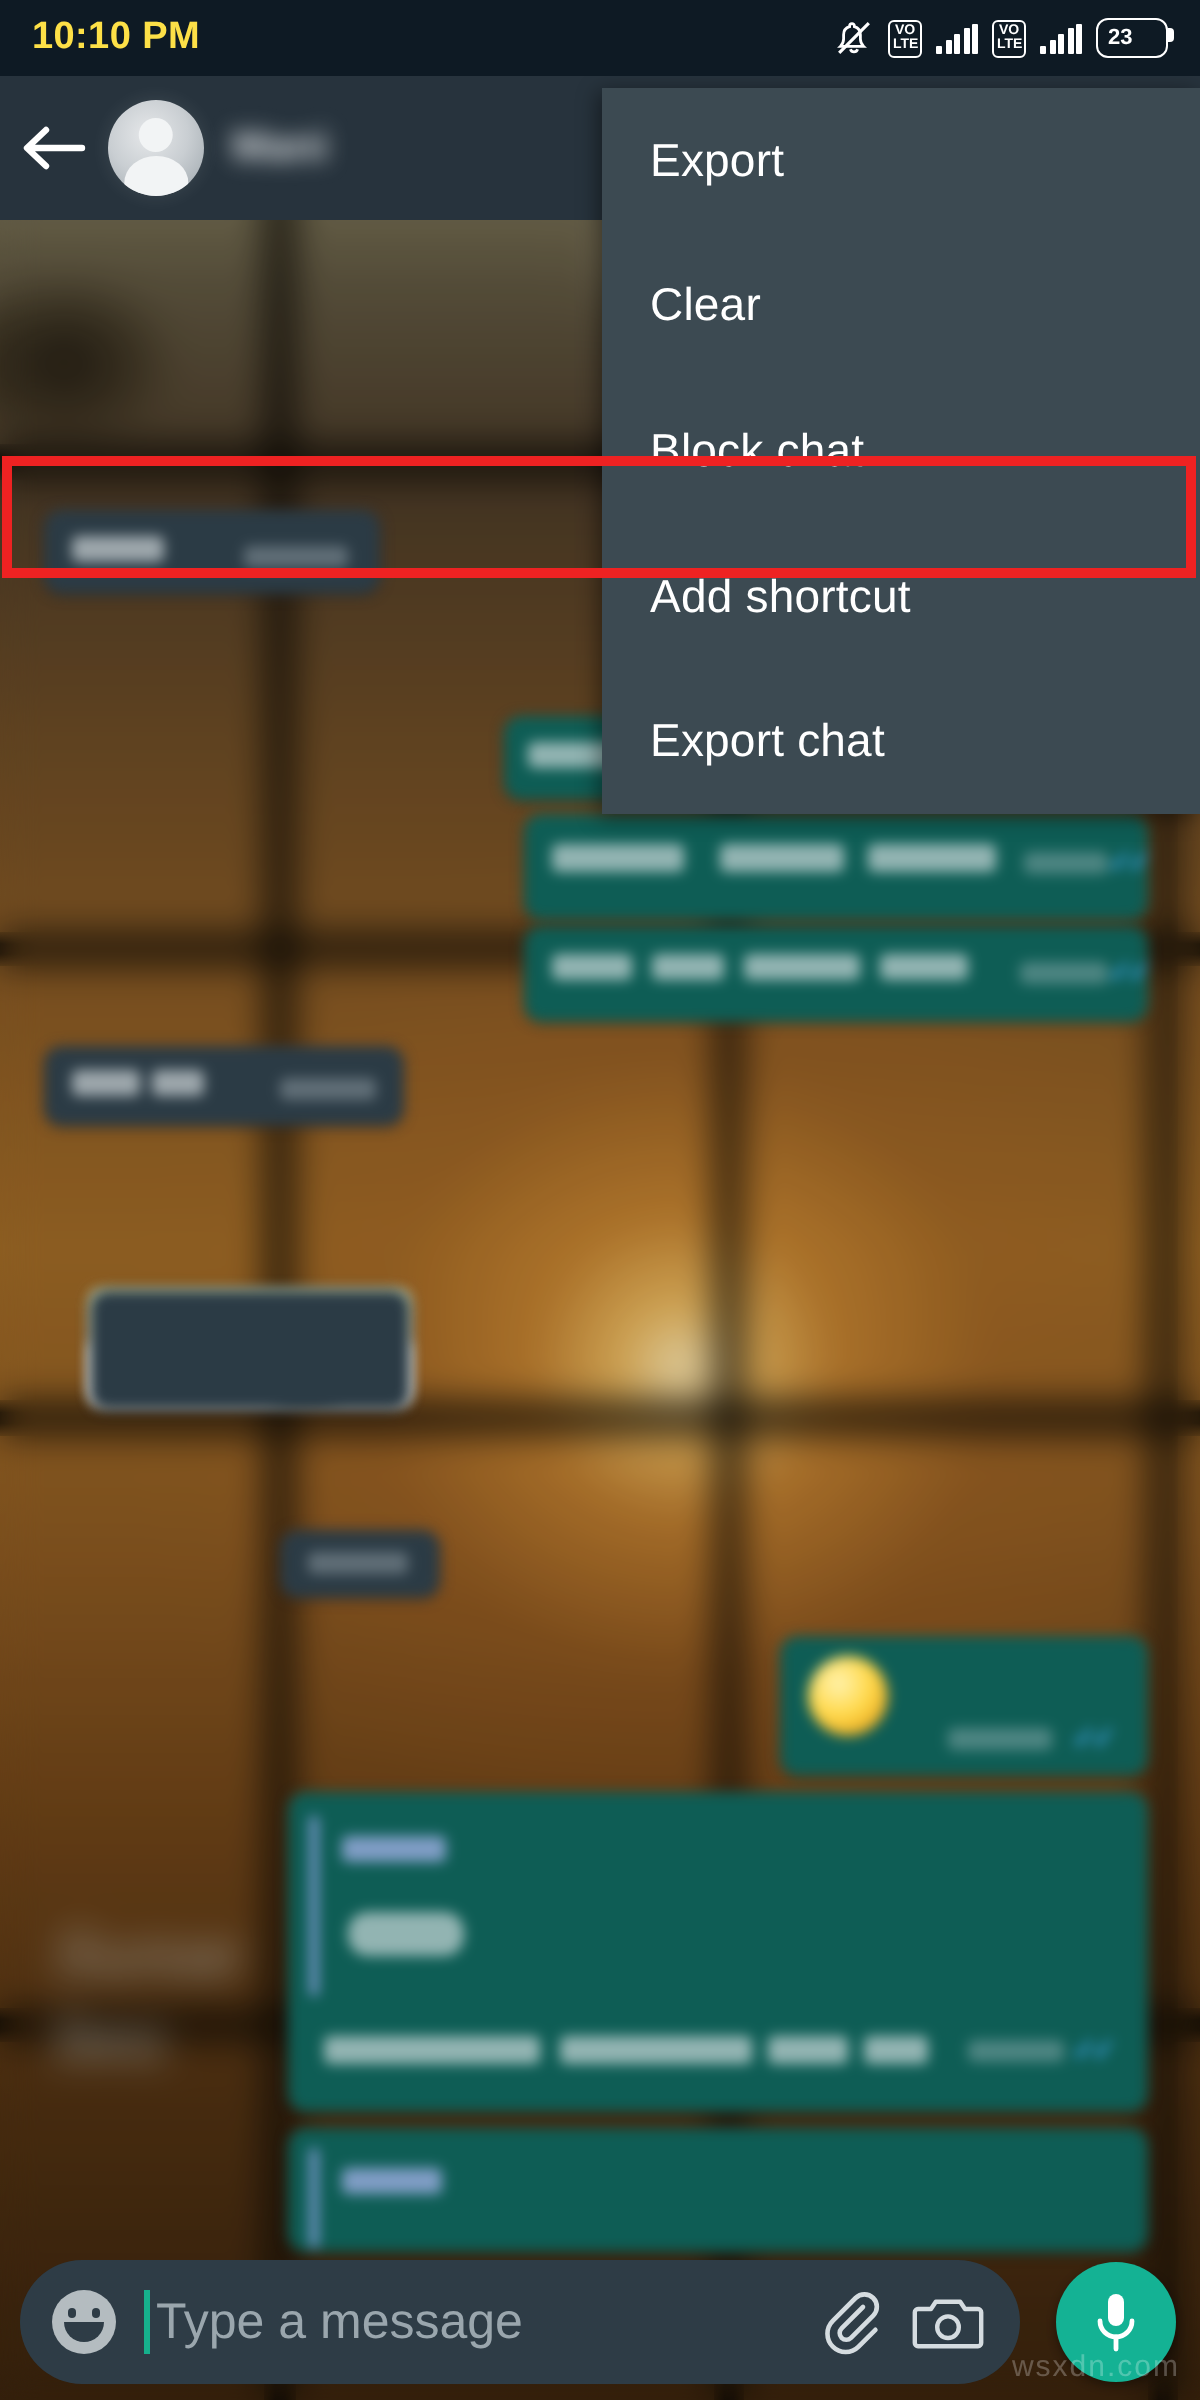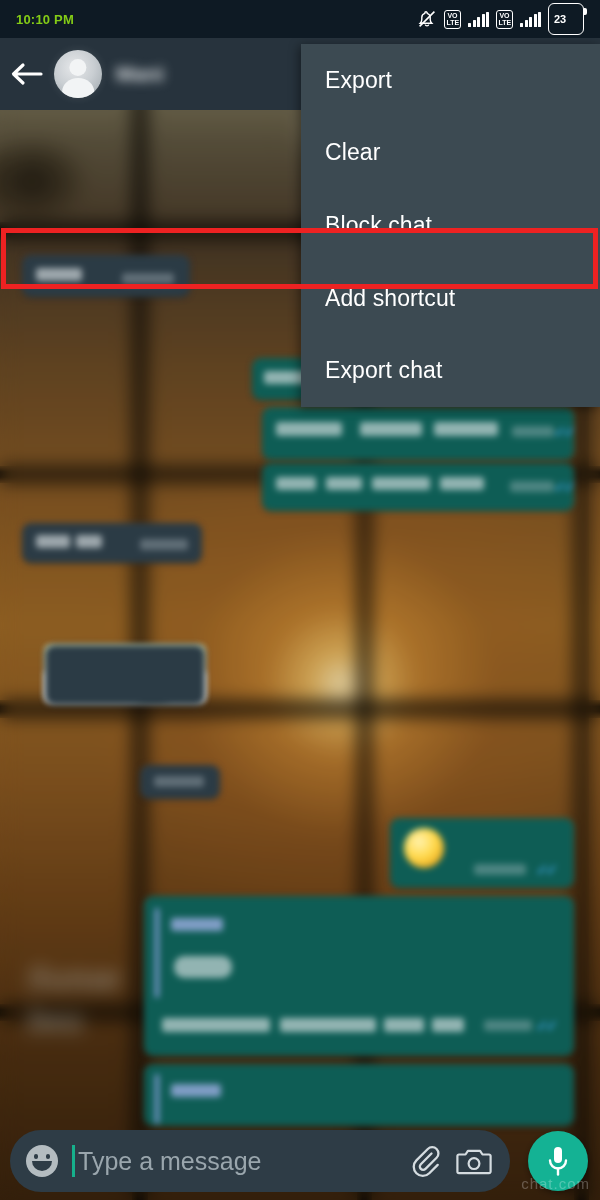--- a/index.html
+++ b/index.html
@@ -85,40 +85,40 @@
   #statusbar {
     position: absolute; left: 0; top: 0; width: 600px; height: 38px;
     background: #0e1a24;
     display: flex; align-items: center;
     justify-content: space-between;
     padding: 0 16px;
     box-sizing: border-box;
     z-index: 40;
   }
   #clock {
-    color: #84cc16; font-size: 13px; font-weight: bold;
+    color: #fde047; font-size: 19px; font-weight: bold;
     letter-spacing: 0.2px;
   }
   #sb-icons { display: flex; align-items: center; gap: 7px; }
   .volte {
     border: 1.6px solid #fff; border-radius: 3px;
     color: #fff; font-size: 7px; font-weight: bold;
     line-height: 7px; letter-spacing: 0;
     padding: 1.5px 1.5px; text-align: center;
     width: 17px; box-sizing: border-box;
   }
   .bars { display: flex; align-items: flex-end; gap: 1.5px; height: 15px; }
   .bars i { display: block; width: 3px; background: #fff; border-radius: 0.5px; }
   .bars i:nth-child(1){height:4px} .bars i:nth-child(2){height:7px}
   .bars i:nth-child(3){height:10px} .bars i:nth-child(4){height:13px}
   .bars i:nth-child(5){height:15px}
   #battery {
     position: relative; display: flex; align-items: center;
     border: 1.8px solid #fff; border-radius: 6px;
-    height: 32px; min-width: 36px; padding: 0 4px 0 5px;
+    height: 20px; min-width: 36px; padding: 0 4px 0 5px;
     box-sizing: border-box;
   }
   #battery::after {
     content: ""; position: absolute; right: -3.5px; top: 4px;
     width: 2.5px; height: 7px; background: #fff; border-radius: 0 2px 2px 0;
   }
   #batt-level { color: #fff; font-size: 11px; font-weight: bold; line-height: 1; }
 
   
   #appbar {
@@ -430,15 +430,15 @@
 
     <div id="mic-btn">
       <svg width="30" height="34" viewBox="0 0 30 34">
         <rect x="11" y="3" width="8" height="16" rx="4" fill="#ffffff"></rect>
         <path d="M7 16.5a8 8 0 0 0 16 0" fill="none" stroke="#ffffff" stroke-width="2.4" stroke-linecap="round"></path>
         <line x1="15" y1="24.5" x2="15" y2="30.5" stroke="#ffffff" stroke-width="2.4" stroke-linecap="round"></line>
       </svg>
     </div>
   </div>
 
-  <div id="watermark">chat.com</div>
+  <div id="watermark">wsxdn.com</div>
 
 </div>
 
 </body></html>

